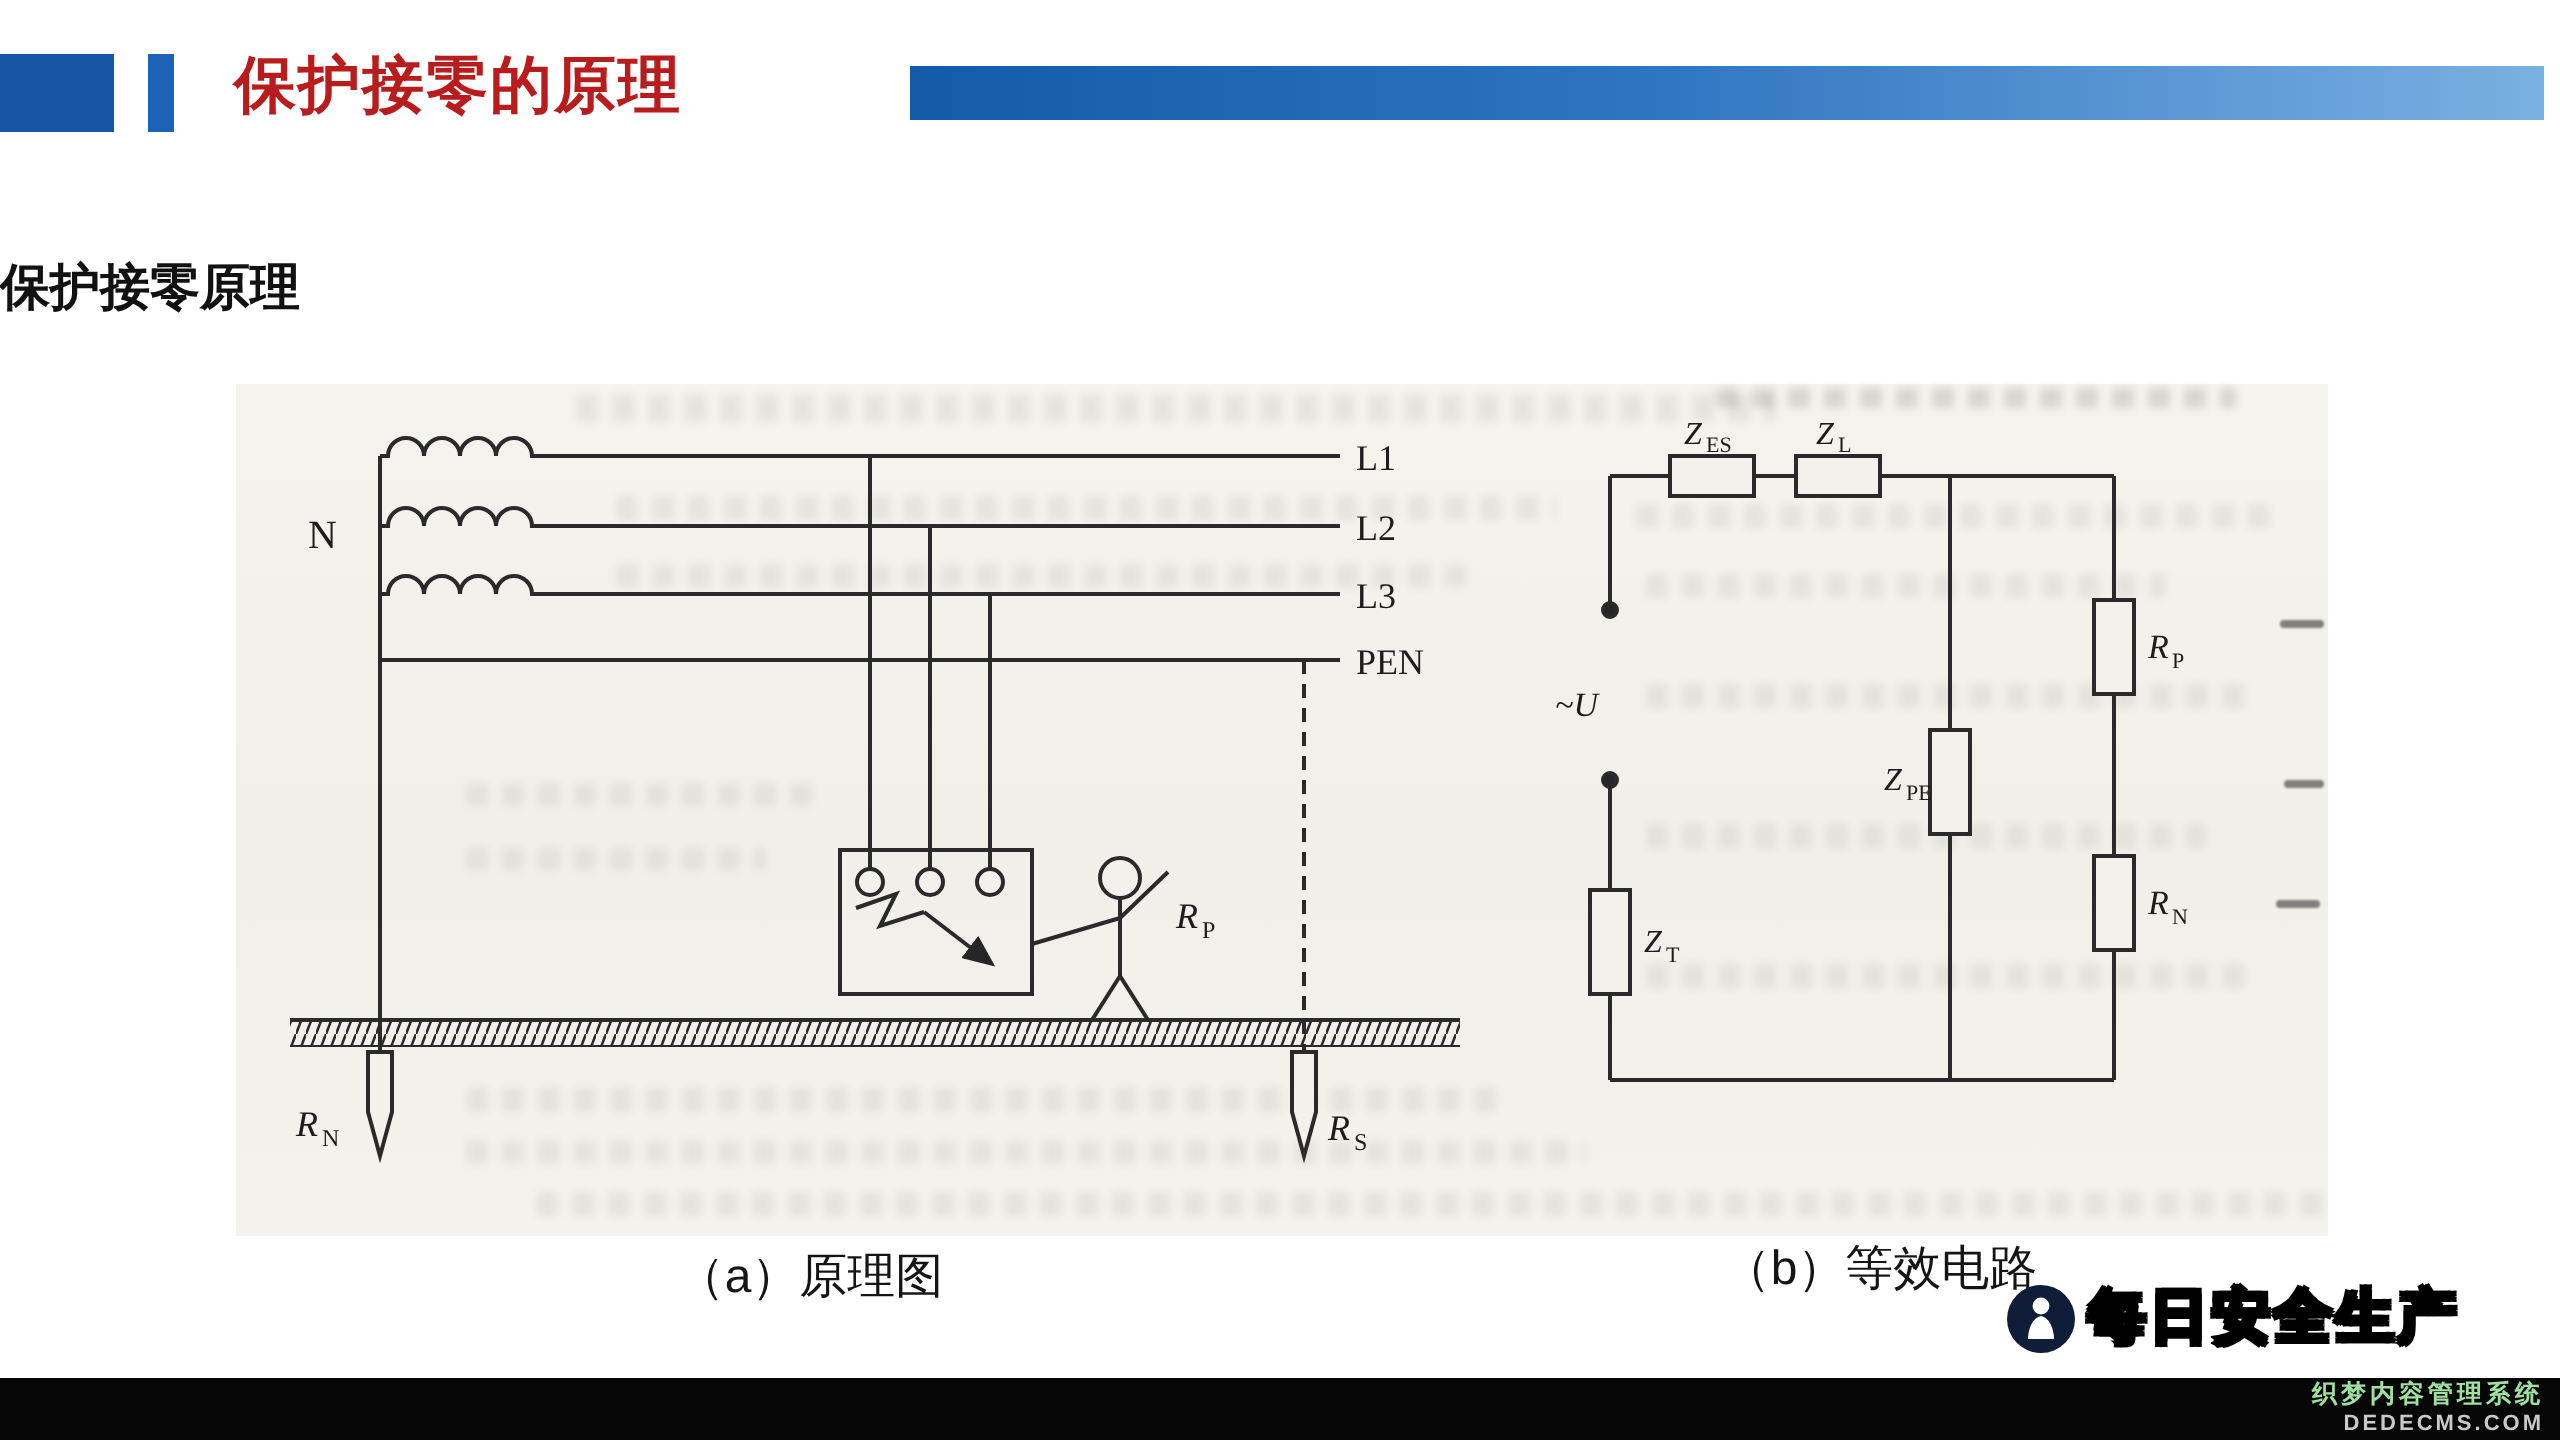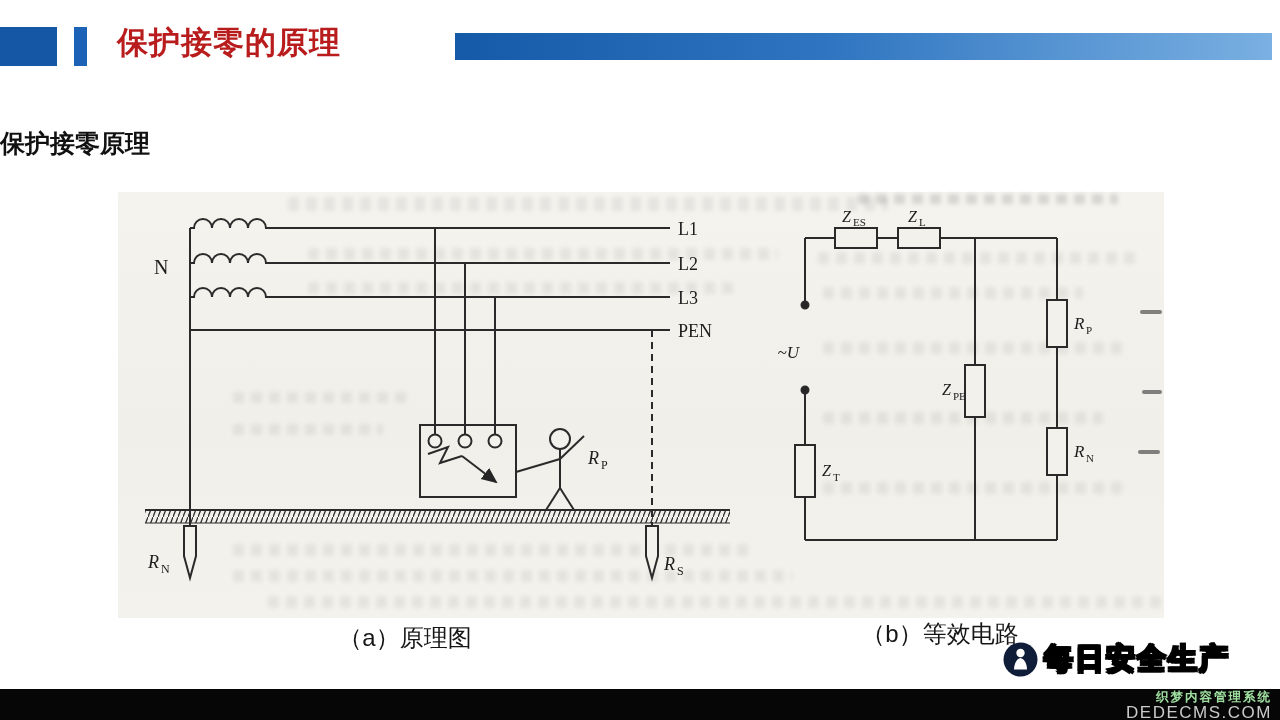--- a/index.html
+++ b/index.html
@@ -34,21 +34,21 @@
   
   .watermark { position:absolute; left:1002px; top:639px; display:flex; align-items:center; gap:5px; }
   .wm-text { font-size:29px; font-weight:900; color:#8b5cf6; letter-spacing:2px;
              -webkit-text-stroke:1.6px #000;
              text-shadow:1.5px 1.5px 0 #000, -1.5px -1.5px 0 #000, 1.5px -1.5px 0 #000, -1.5px 1.5px 0 #000; }
 
   
   .footer { position:absolute; left:0; top:689px; width:1280px; height:31px; background:#060606;padding-left:44px; }
   .footer-text { position:absolute; right:8px; top:1px; text-align:right; line-height:15px; }
   .footer-line1 { font-size:12.5px; font-weight:700; color:#9fe0a0; letter-spacing:2px; }
-  .footer-line2 { font-size:17px; color:#c9c9c9; letter-spacing:1.5px; }
+  .footer-line2 { font-size:11px; color:#c9c9c9; letter-spacing:1.5px;font-weight:bold; }
 </style>
 </head>
 <body>
 
 <div class="slide">
 
   <div class="hdr-block"></div>
   <div class="hdr-tick"></div>
   <div class="page-title">保护接零的原理</div>
   <div class="hdr-bar"></div>

